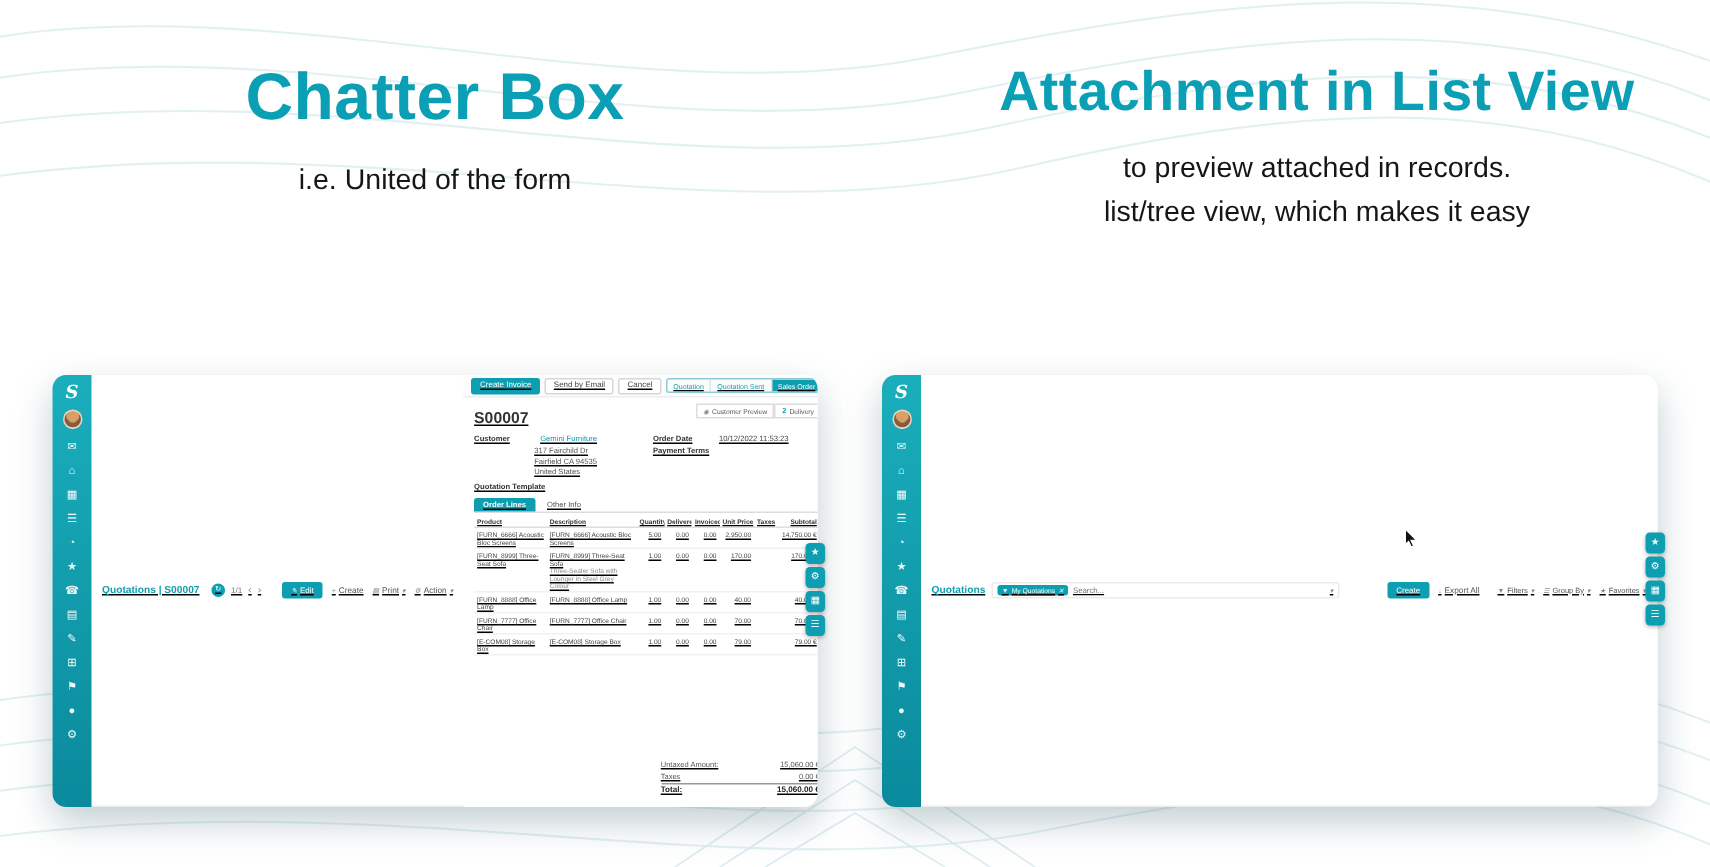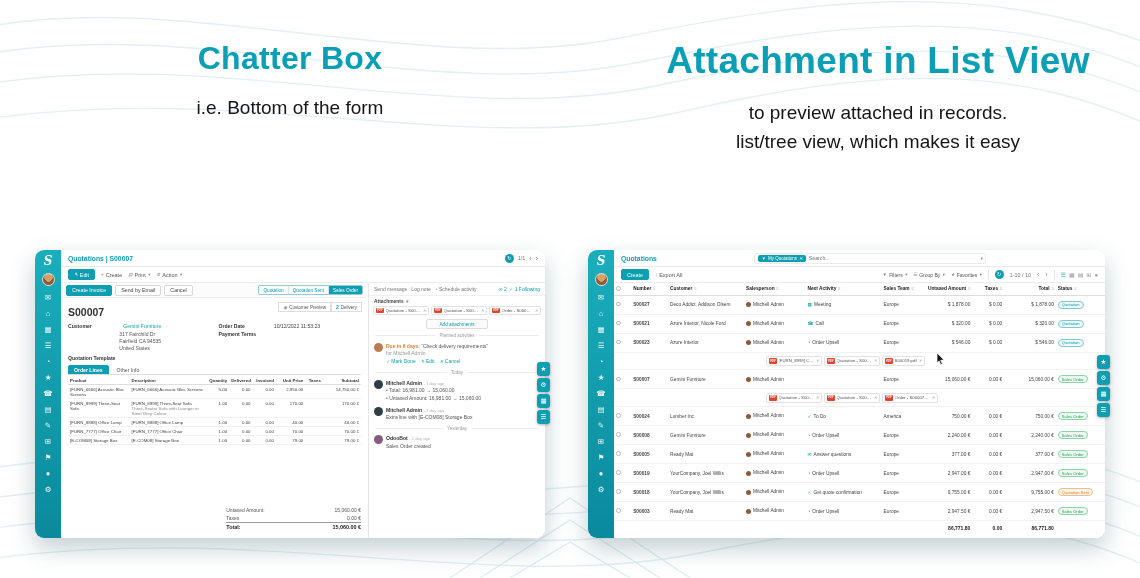--- a/index.html
+++ b/index.html
@@ -1,31 +1,31 @@
 <!DOCTYPE html>
 <html><head>
 <meta charset="utf-8">
 <style>
   *{margin:0;padding:0;box-sizing:border-box;}
   body{width:1140px;height:578px;position:relative;overflow:hidden;background:#fff;font-family:"Liberation Sans",sans-serif;}
   .bgsvg{position:absolute;inset:0;z-index:0;}
   .hero{position:absolute;text-align:center;z-index:2;}
   .hl{left:35px;top:40px;width:510px;}
   .hr{left:604px;top:40px;width:548px;}
-  .hero h1{font-size:32px;color:#0a9fb5;font-weight:bold;letter-spacing:.3px;margin-bottom:16px;}
+  .hero h1{font-size:44px;color:#0a9fb5;font-weight:bold;letter-spacing:.3px;margin-bottom:16px;}
   .hr h1{font-size:37px;}
   .hero .sub{font-size:19px;color:#161616;line-height:29px;}
   .card{position:absolute;background:#fff;border-radius:9px;box-shadow:0 10px 24px rgba(35,80,92,.28);z-index:3;}
   .card-l{left:35px;top:250px;width:510px;height:288px;}
   .card-r{left:588px;top:250px;width:517px;height:288px;}
   .sbar{position:absolute;left:0;top:0;bottom:0;width:26px;background:linear-gradient(180deg,#1aaebc,#0a8a9c);border-radius:9px 0 0 9px;display:flex;flex-direction:column;align-items:center;padding:5px 0;gap:3px;z-index:2;}
   .logo{color:#fff;font-weight:bold;font-size:12px;font-family:"DejaVu Serif",serif;font-style:italic;line-height:13px;}
   .avatar{width:13px;height:13px;border-radius:50%;background:radial-gradient(circle at 50% 32%,#d9a066 0 44%,#8a5a3b 45%);border:1px solid rgba(255,255,255,.75);margin:2px 0 2px;}
   .sico{width:14px;height:13px;color:rgba(255,255,255,.93);font-size:7.5px;line-height:13px;text-align:center;}
-  .content{position:absolute;left:26px;right:0;top:0;bottom:0;background:#fff;border-radius:0 9px 9px 0;overflow:hidden;display:flex;flex-direction:column;}
+  .content{position:absolute;left:26px;right:0;top:0;bottom:0;background:#fff;border-radius:0 9px 9px 0;overflow:hidden;display:flex;flex-direction:row;text-decoration:underline;}
   .tbar{flex:0 0 17px;display:flex;align-items:center;gap:4px;padding:0 7px;border-bottom:1px solid #ececec;}
   .crumb{color:#0d9fb1;font-size:6.8px;font-weight:bold;white-space:nowrap;}
   .spc{flex:1;}
   .circ{width:9px;height:9px;border-radius:50%;background:#0d9fb1;color:#fff;font-size:5px;line-height:9px;text-align:center;flex:0 0 auto;}
   .pg{font-size:5.4px;color:#777;}
   .nv{font-size:7px;color:#888;}
   .cbar{flex:0 0 16px;display:flex;align-items:center;gap:6px;padding:0 7px;border-bottom:1px solid #ececec;font-size:5.5px;color:#555;}
   .btn{display:inline-flex;align-items:center;gap:2px;border:1px solid #d7d7d7;border-radius:2px;padding:1.5px 5px;background:#fff;color:#444;font-size:5.3px;white-space:nowrap;}
   .btn.teal{background:#0d9fb1;border-color:#0d9fb1;color:#fff;}
   .lnk{display:inline-flex;align-items:center;gap:2px;color:#555;white-space:nowrap;}
@@ -128,21 +128,21 @@
   <g fill="none" stroke="#dcedf1" stroke-width="1.2">
     <path d="M450,578 L570,498 L690,578"></path>
     <path d="M480,578 L570,520 L660,578"></path>
     <path d="M510,578 L570,542 L630,578"></path>
   </g>
 </svg>
 
 <div class="hero hl">
   <h1>Chatter Box</h1>
   <div class="sub">
-    <div>i.e. Bottom of the form</div>
+    <div>i.e. United of the form</div>
   </div>
 </div>
 <div class="hero hr">
   <h1>Attachment in List View</h1>
   <div class="sub">
     <div>to preview attached in records.</div>
     <div>list/tree view, which makes it easy</div>
   </div>
 </div>
 

